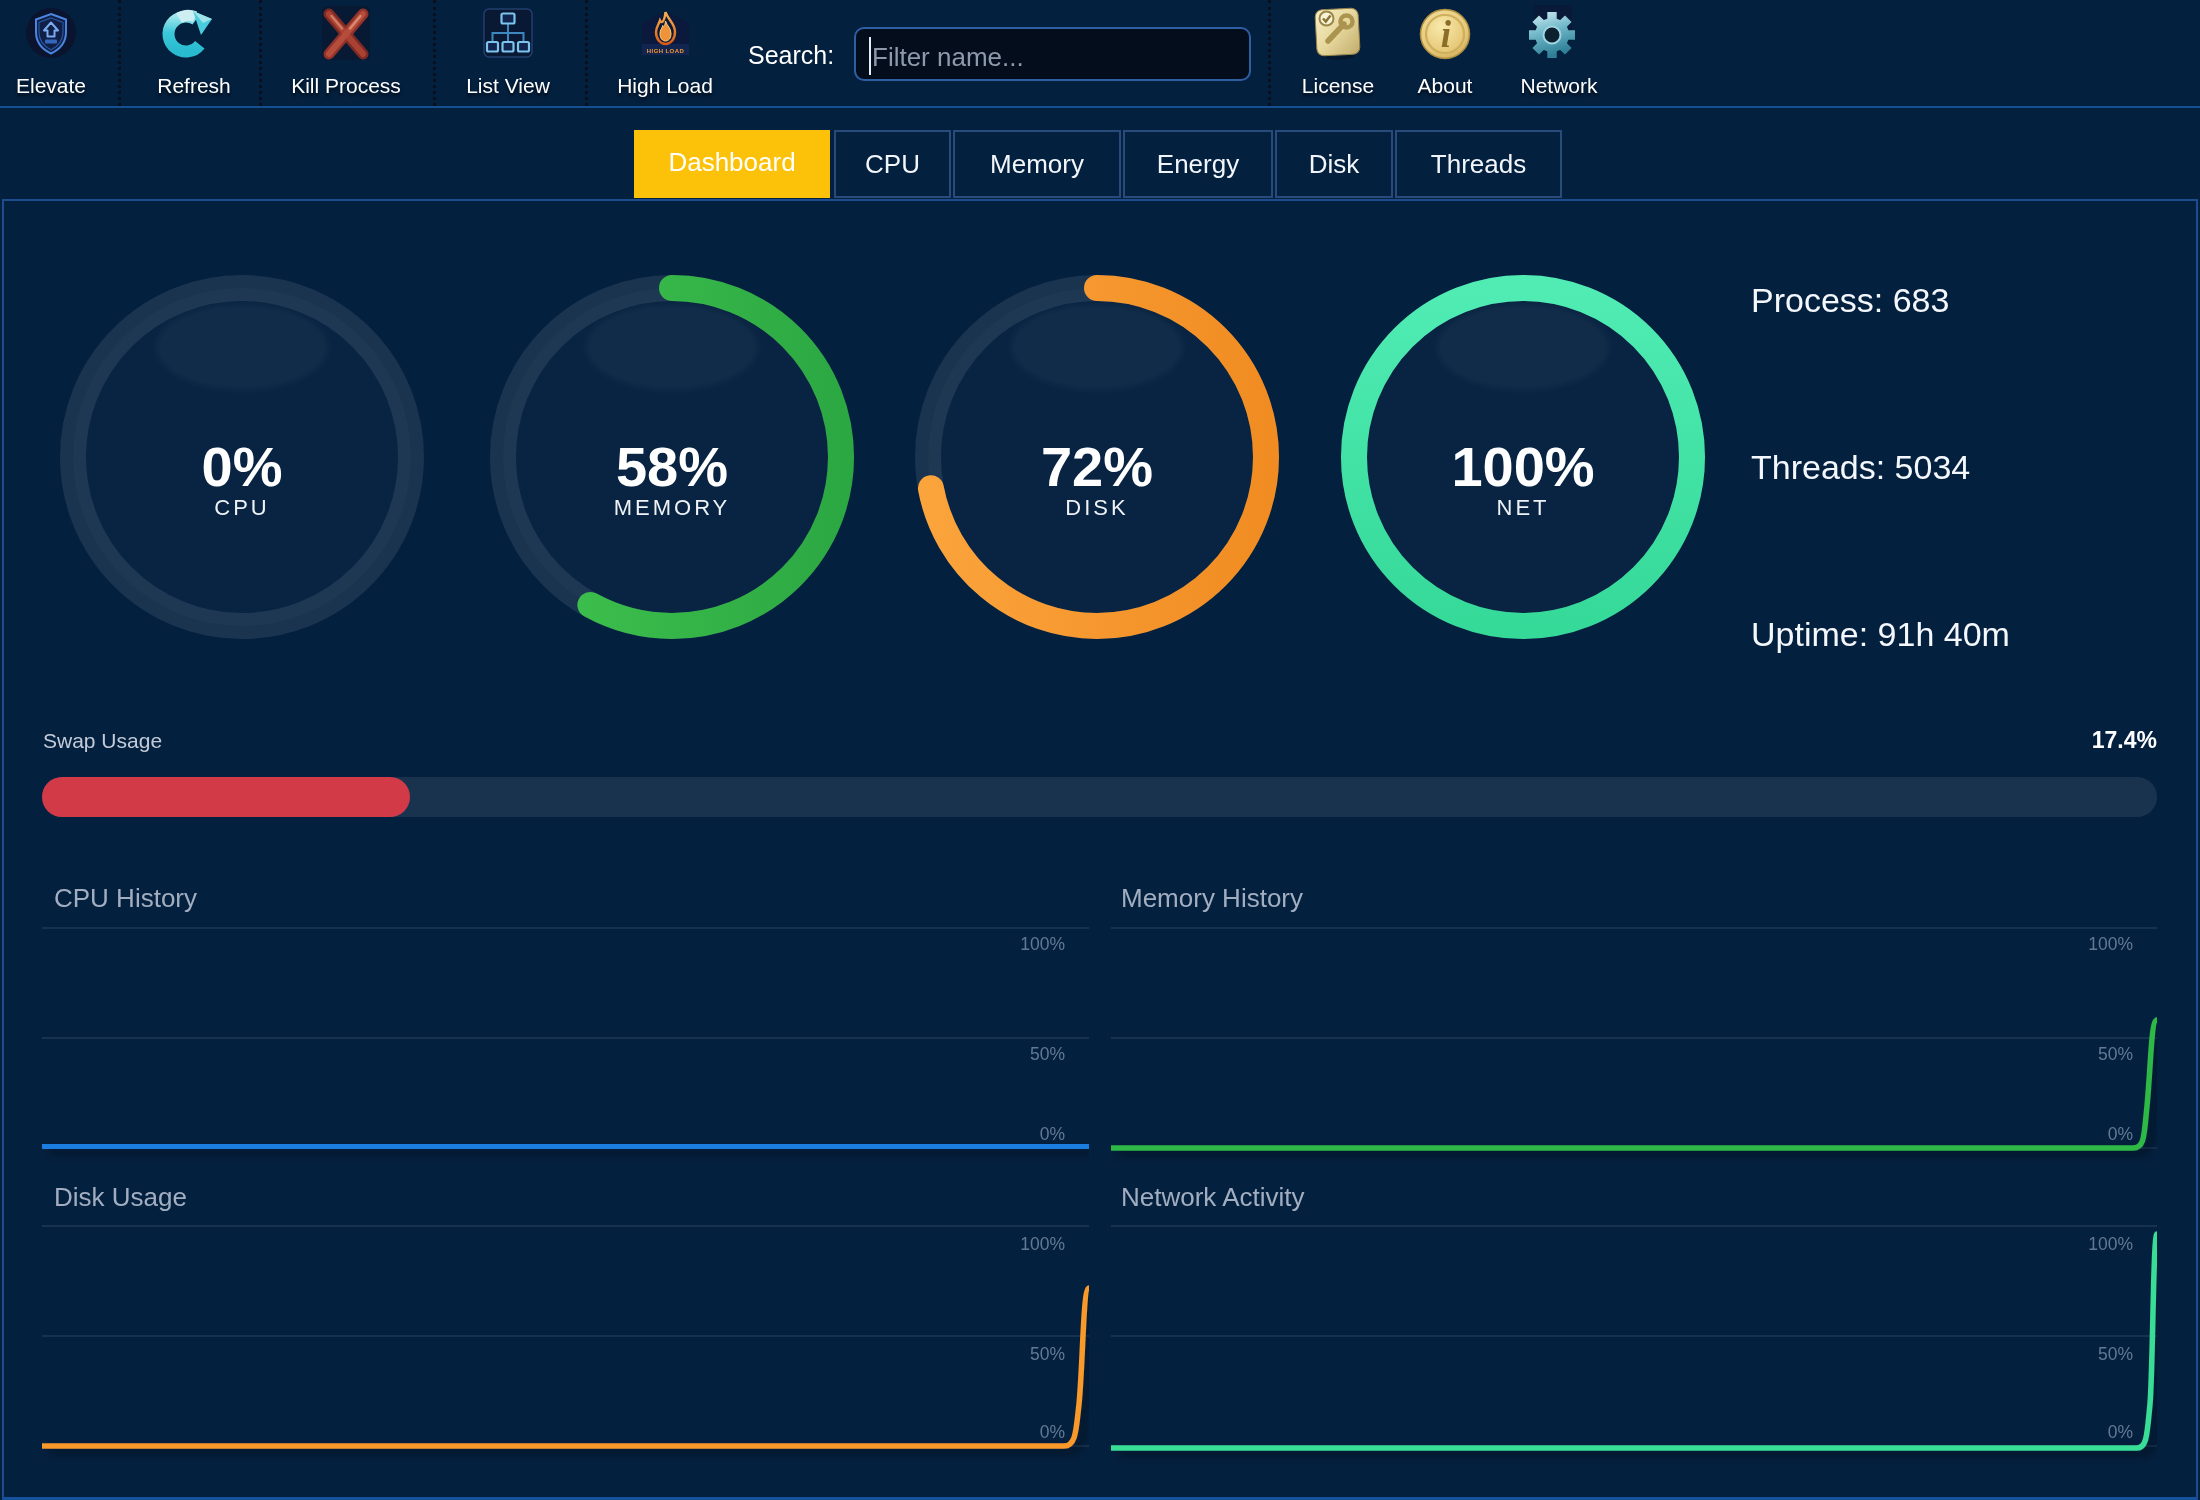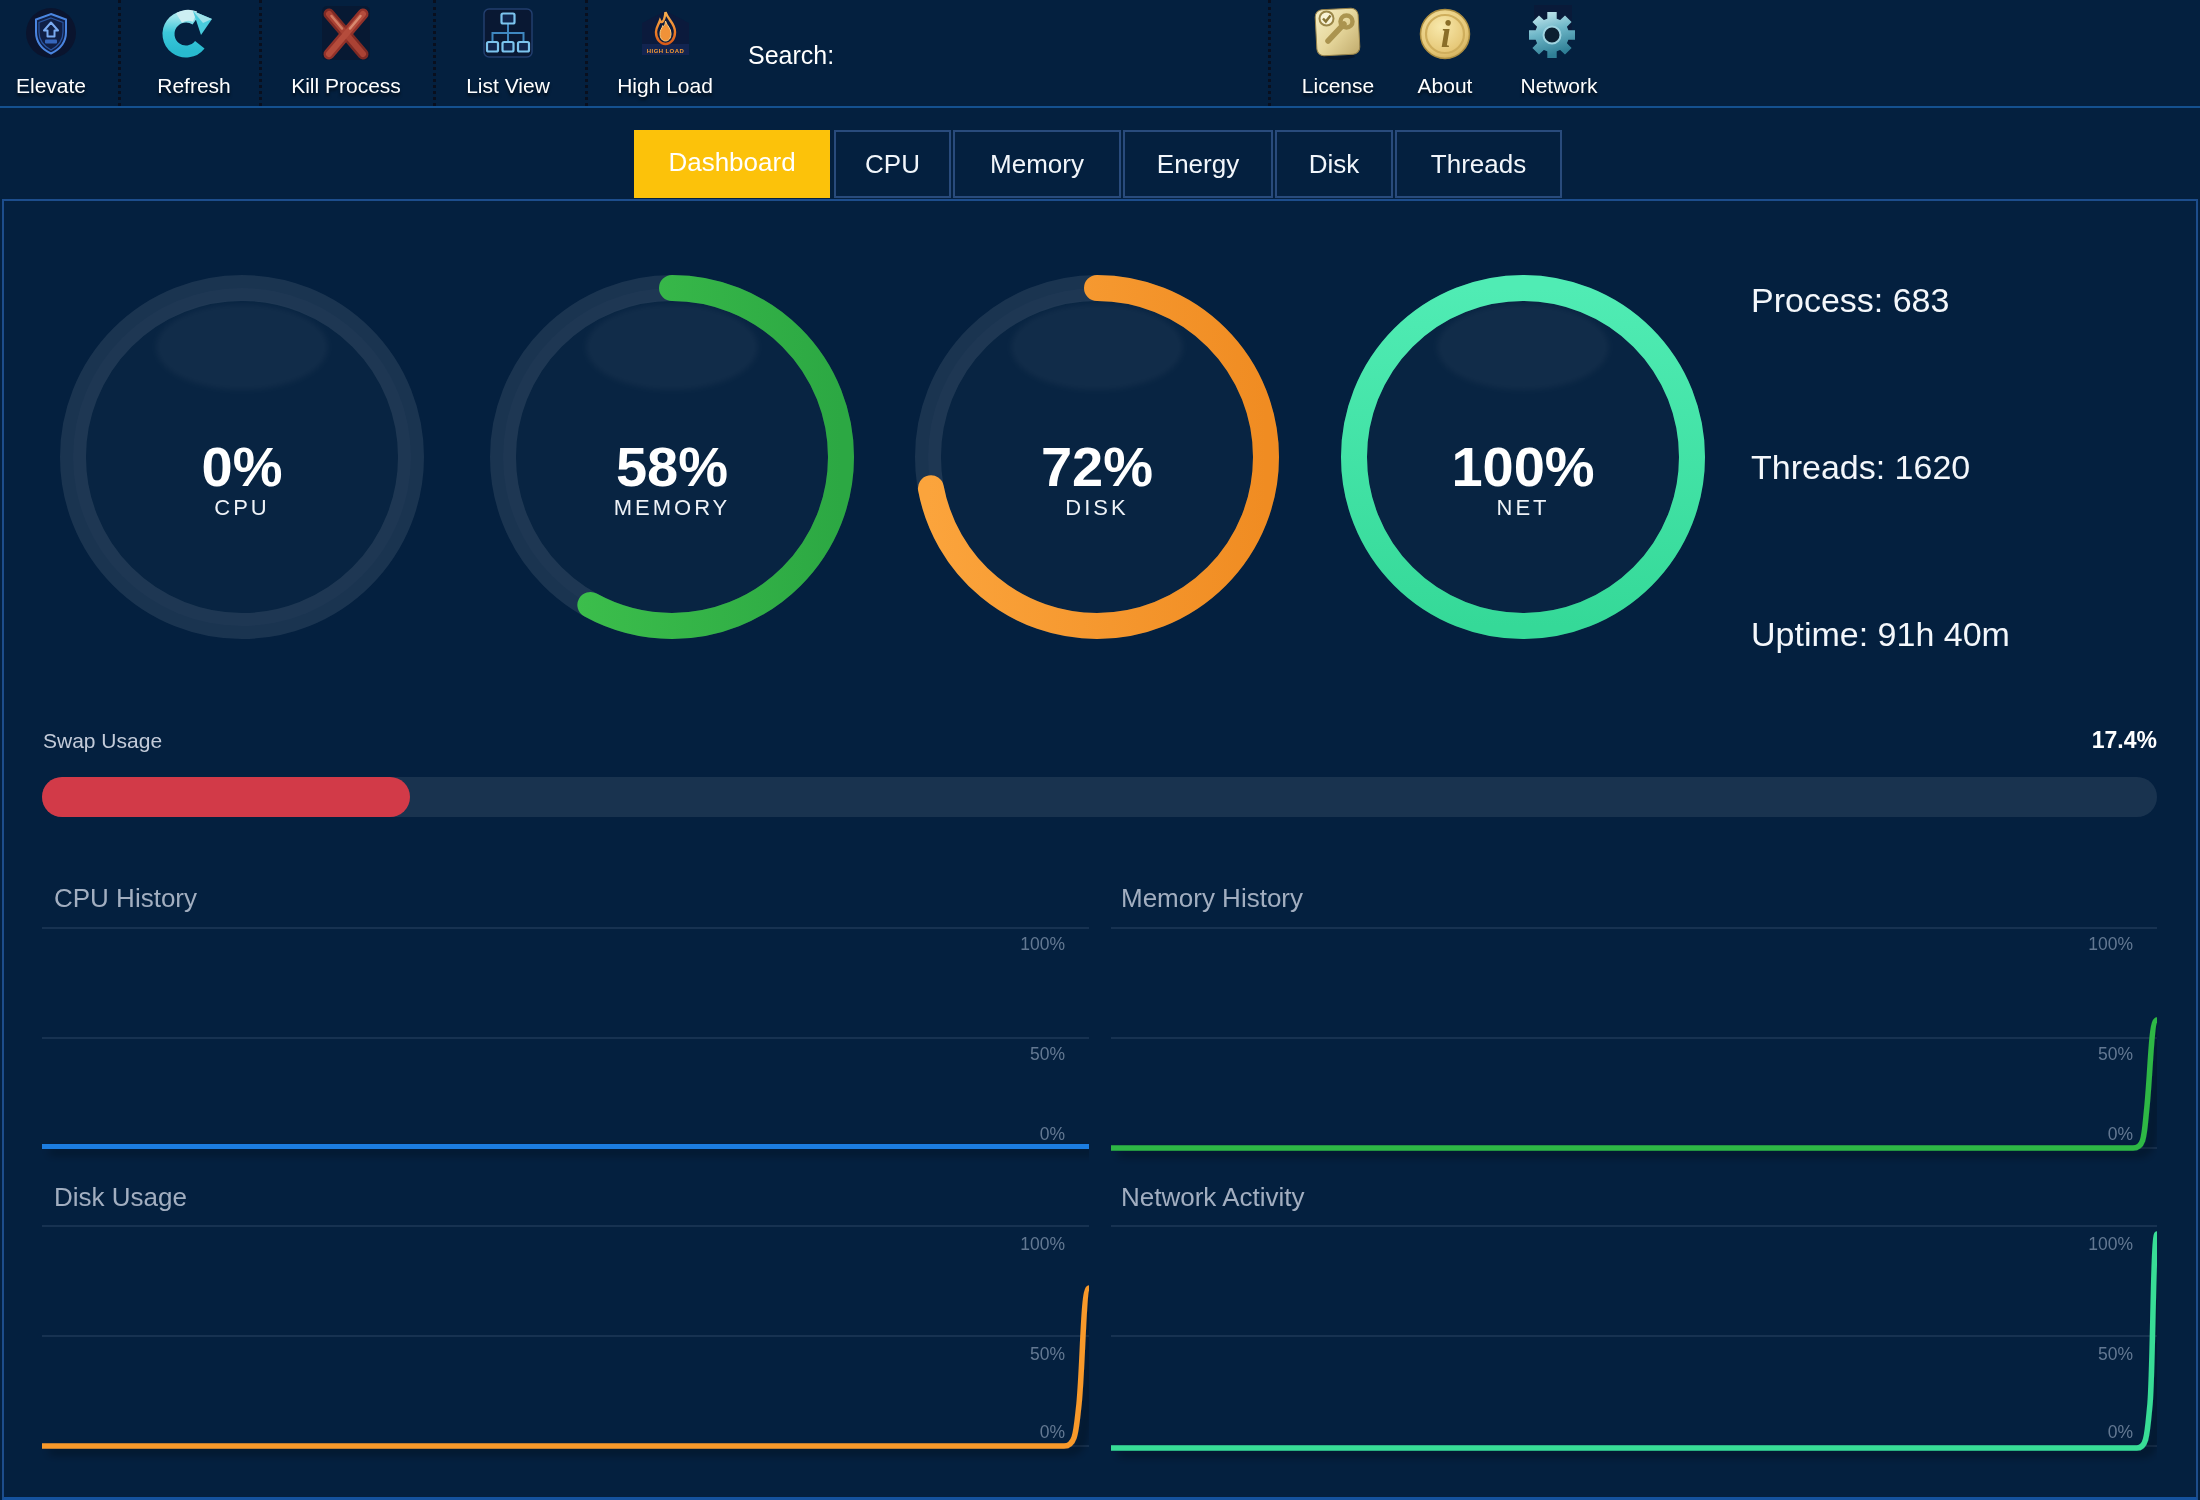--- a/index.html
+++ b/index.html
@@ -48,20 +48,24 @@
   <div class="sep" style="left:1268px"></div>
   <div class="tlabel" style="left:1px;width:100px;">Elevate</div>
   <div class="tlabel" style="left:144px;width:100px;">Refresh</div>
   <div class="tlabel" style="left:286px;width:120px;">Kill Process</div>
   <div class="tlabel" style="left:448px;width:120px;">List View</div>
   <div class="tlabel" style="left:605px;width:120px;">High Load</div>
   <div class="tlabel" style="left:1288px;width:100px;">License</div>
   <div class="tlabel" style="left:1395px;width:100px;">About</div>
   <div class="tlabel" style="left:1509px;width:100px;">Network</div>
   <div id="searchlbl">Search:</div>
+  <div id="searchbox">
+      <div class="caret"></div>
+      <div class="ph">Filter name...</div>
+    </div>
 
   <svg class="ticon" style="left:23px" width="56" height="58" viewBox="0 0 56 58">
     <circle cx="28" cy="28" r="25" fill="#0a142e"></circle>
     <path d="M28 9 L43 14.5 V27 C43 37.5 36.5 44.5 28 48.5 C19.5 44.5 13 37.5 13 27 V14.5 Z" fill="rgba(25,50,110,0.38)" stroke="#4a85e0" stroke-width="2"></path>
     <path d="M28 13 L40 17.5 V27 C40 35.5 34.5 41.5 28 45 C21.5 41.5 16 35.5 16 27 V17.5 Z" fill="none" stroke="#2a55a0" stroke-width="1.2"></path>
     <path d="M28 17.5 L35 25.5 H31.5 V31.5 H24.5 V25.5 H21 Z" fill="none" stroke="#7aaaf0" stroke-width="2" stroke-linejoin="round"></path>
     <rect x="22" y="34.5" width="12" height="4" rx="1" fill="#3566bc"></rect>
   </svg>
   <svg class="ticon" style="left:159px" width="60" height="60" viewBox="0 0 60 60">
     <defs>
@@ -209,21 +213,21 @@
 <div class="gval" style="left:42px;">0%</div>
 <div class="glab" style="left:42px;">CPU</div>
 <div class="gval" style="left:472px;">58%</div>
 <div class="glab" style="left:472px;">MEMORY</div>
 <div class="gval" style="left:897px;">72%</div>
 <div class="glab" style="left:897px;">DISK</div>
 <div class="gval" style="left:1323px;">100%</div>
 <div class="glab" style="left:1323px;">NET</div>
 
 <div class="stat" style="top:284px;">Process: 683</div>
-<div class="stat" style="top:451px;">Threads: 1620</div>
+<div class="stat" style="top:451px;">Threads: 5034</div>
 <div class="stat" style="top:618px;">Uptime: 91h 40m</div>
 
 <div id="swaplbl">Swap Usage</div>
 <div id="swapval">17.4%</div>
 <div id="swapbar">
     <div id="swapfill"></div>
   </div>
 
 <div class="ctitle" style="left:54px;top:883px;">CPU History</div>
 <div class="ctitle" style="left:1121px;top:883px;">Memory History</div>

